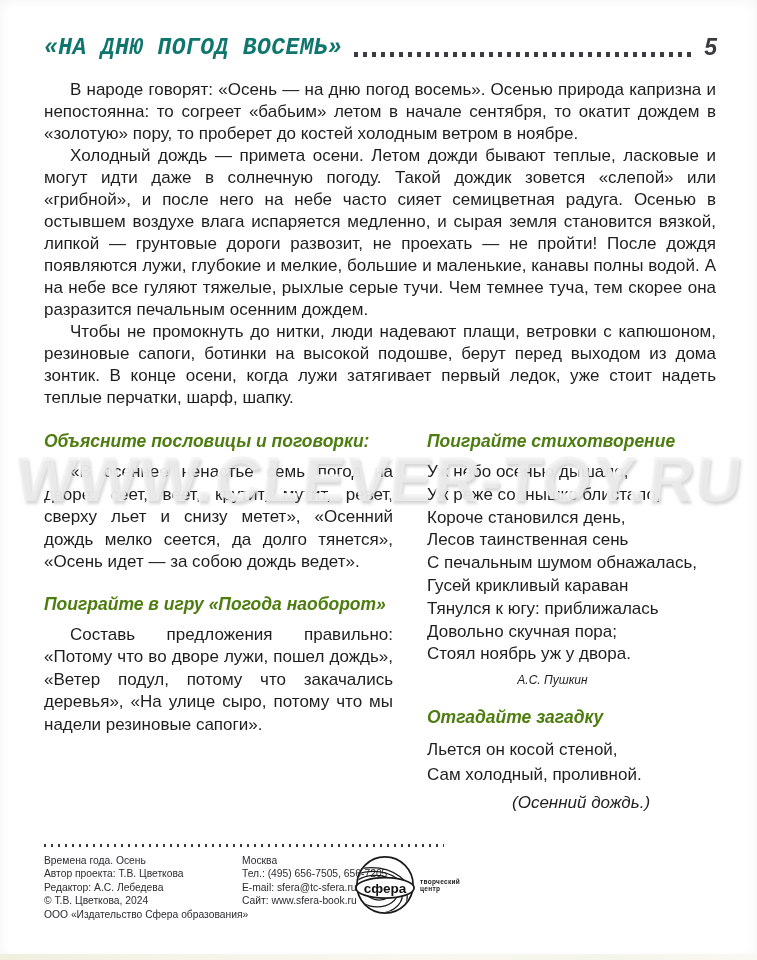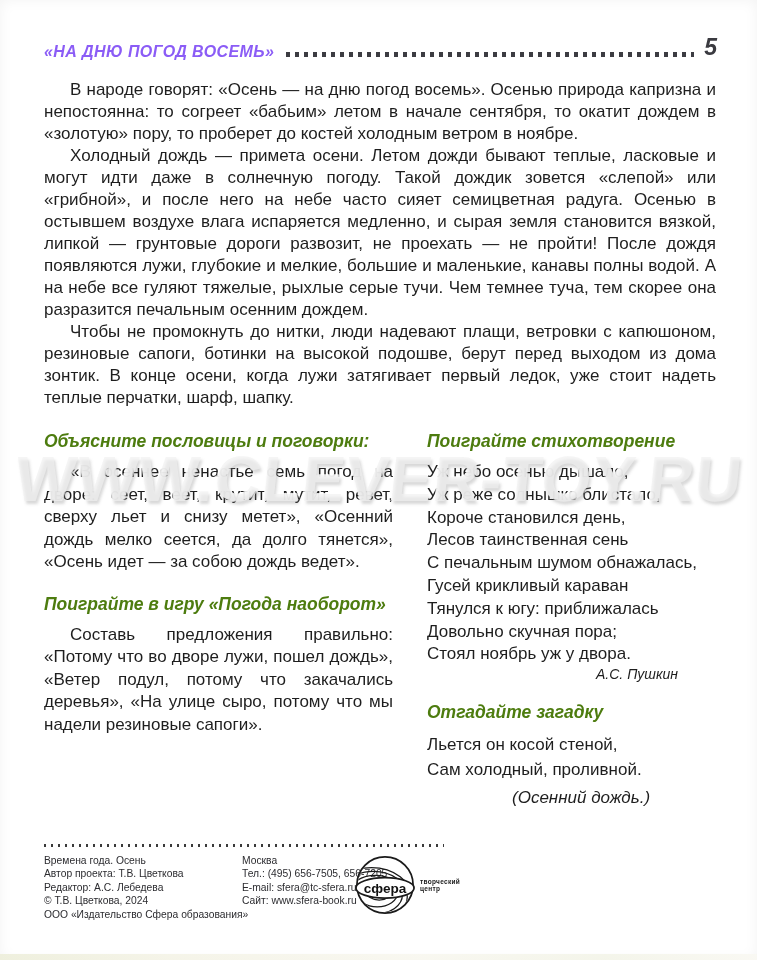--- a/index.html
+++ b/index.html
@@ -14,22 +14,22 @@
   .page{
     position:absolute;inset:0;
     box-shadow:inset 0 0 14px rgba(0,0,0,0.05);
   }
   
   .header-row{
     display:flex;align-items:flex-end;
     margin:34px 40px 0 44px;
   }
   .page-title{
-    font-size:16px;font-weight:bold;font-style:italic;
-    letter-spacing:0.4px;color:#8b5cf6;white-space:nowrap;
+    font-size:23px;font-weight:bold;font-style:italic;
+    letter-spacing:0.4px;color:#0f766e;white-space:nowrap;font-family:Liberation Mono, monospace;
   }
   .leader-dots{
     flex:1;height:5px;margin:0 10px 4px 12px;
     background:repeating-linear-gradient(90deg,#3c3c42 0 4px,transparent 4px 9px);
   }
   .page-number{
     font-size:23px;font-weight:bold;font-style:italic;color:#3a3a40;
   }
   
   .intro{
@@ -49,22 +49,22 @@
     font-size:17.5px;font-weight:bold;font-style:italic;
     margin:0 0 9px 0;color:#4d7c0f;
   }
   .sec-text{
     font-size:17px;line-height:22.5px;text-align:justify;
     margin:0;text-indent:26px;
   }
   .sec-gap{height:20px;}
   .poem-line{font-size:17px;line-height:22.8px;}
   .poem-author{
-    font-size:14px;font-style:italic;
-    text-align:right;padding-right:38px;
+    font-size:12px;font-style:italic;
+    text-align:center;padding-right:38px;margin-top:7px;
   }
   .riddle-line{font-size:17px;line-height:25px;}
   .riddle-answer{
     font-size:17px;font-style:italic;
     padding-left:85px;margin-top:6px;
   }
   
   .watermark{
     position:absolute;top:442px;left:50%;
     transform:translateX(-50%) skewX(-6deg);

